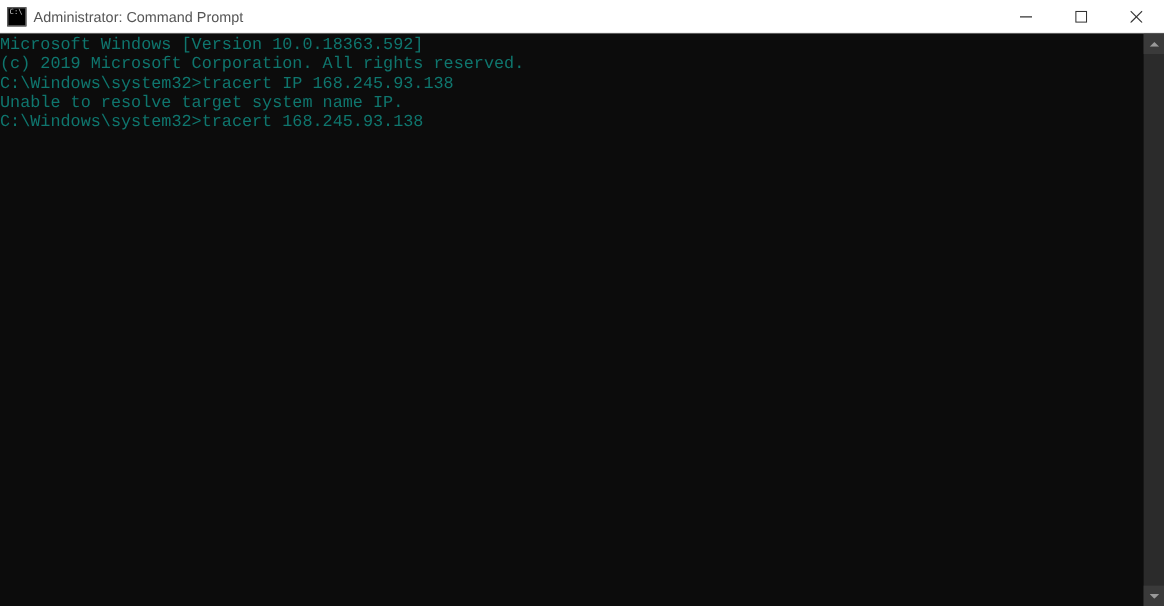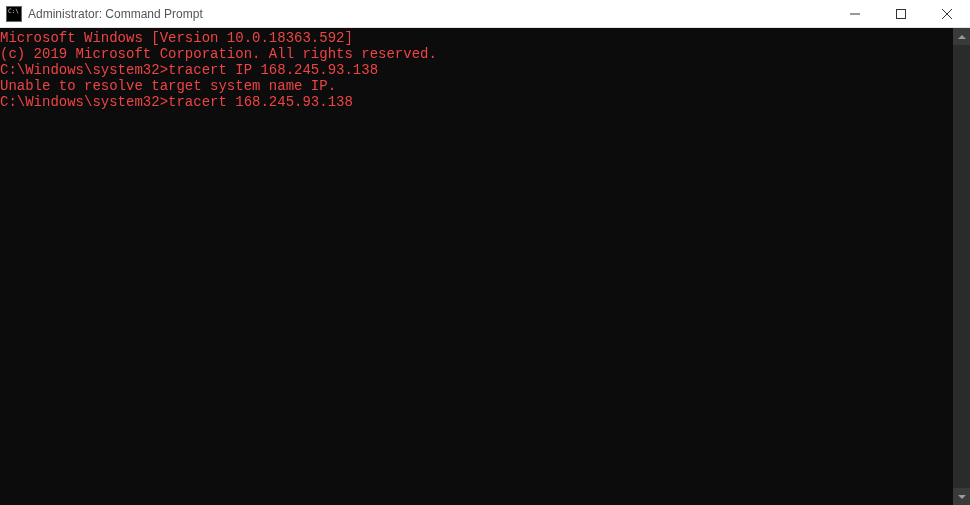--- a/index.html
+++ b/index.html
@@ -73,21 +73,21 @@
       position: relative;
       background: #0c0c0c;
     }
     .terminal {
       position: absolute;
       left: 0;
       top: 0;
       right: 17px;
       bottom: 0;
       background: #0c0c0c;
-      color: #ef4444;
+      color: #0f766e;
       font-family: Consolas, "Courier New", monospace;
       font-size: 14px;
       line-height: 16px;
       padding: 2px 0 0 0;
       white-space: pre;
       overflow: hidden;
     }
     .terminal .line { display: block; }
     .scrollbar {
       position: absolute;

